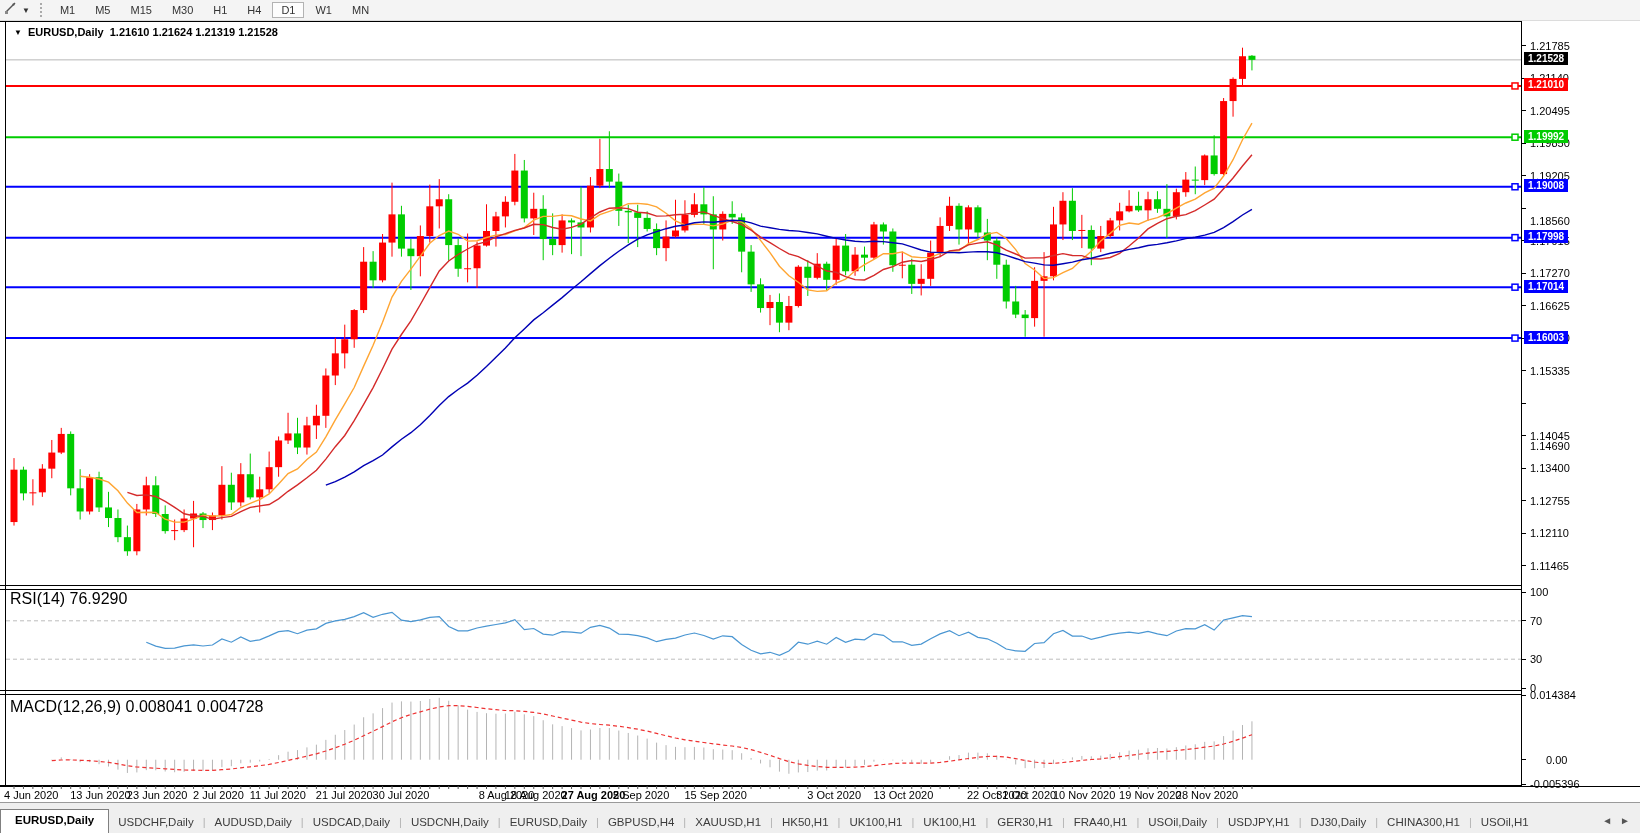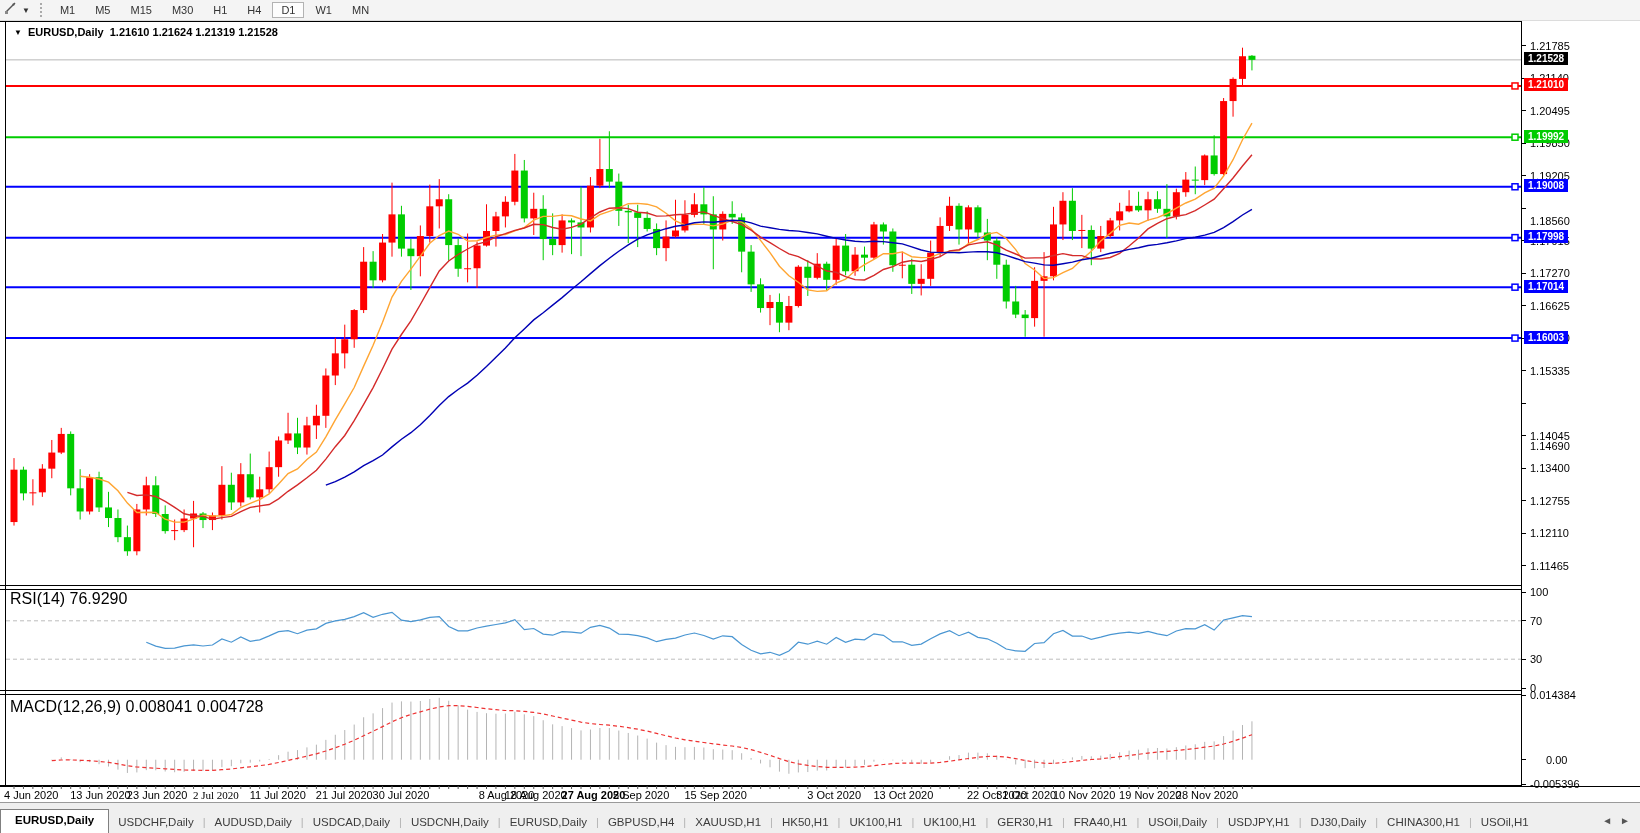--- a/index.html
+++ b/index.html
@@ -701,21 +701,21 @@
       <div class="tickmark" style="top: 738.221px;"></div>
       <div class="ticklabel" style="top: 732.721px; margin-left: 16px;">0.00</div>
       <div class="tickmark" style="top: 762.5px;"></div>
       <div class="ticklabel" style="top: 757px;">-0.005396</div>
     </div>
 
   <div id="date-labels">
       <div class="datelabel" style="left: 4px;">4 Jun 2020</div>
       <div class="datelabel" style="left: 70.15px;">13 Jun 2020</div>
       <div class="datelabel" style="left: 126.85px;">23 Jun 2020</div>
-      <div class="datelabel" style="left: 193px; font-family: Liberation Serif, serif;">2 Jul 2020</div>
+      <div class="datelabel" style="left: 193px;">2 Jul 2020</div>
       <div class="datelabel" style="left: 249.7px;">11 Jul 2020</div>
       <div class="datelabel" style="left: 315.85px;">21 Jul 2020</div>
       <div class="datelabel" style="left: 372.55px;">30 Jul 2020</div>
       <div class="datelabel" style="left: 438.7px; padding-left: 40px;">8 Aug 2020</div>
       <div class="datelabel" style="left: 504.85px;">18 Aug 2020</div>
       <div class="datelabel" style="left: 561.55px; font-weight: bold;">27 Aug 2020</div>
       <div class="datelabel" style="left: 613px;">5 Sep 2020</div>
       <div class="datelabel" style="left: 684.4px;">15 Sep 2020</div>
       <div class="datelabel" style="left: 750.55px; margin-top: 32px;">24 Sep 2020</div>
       <div class="datelabel" style="left: 807.25px;">3 Oct 2020</div>

